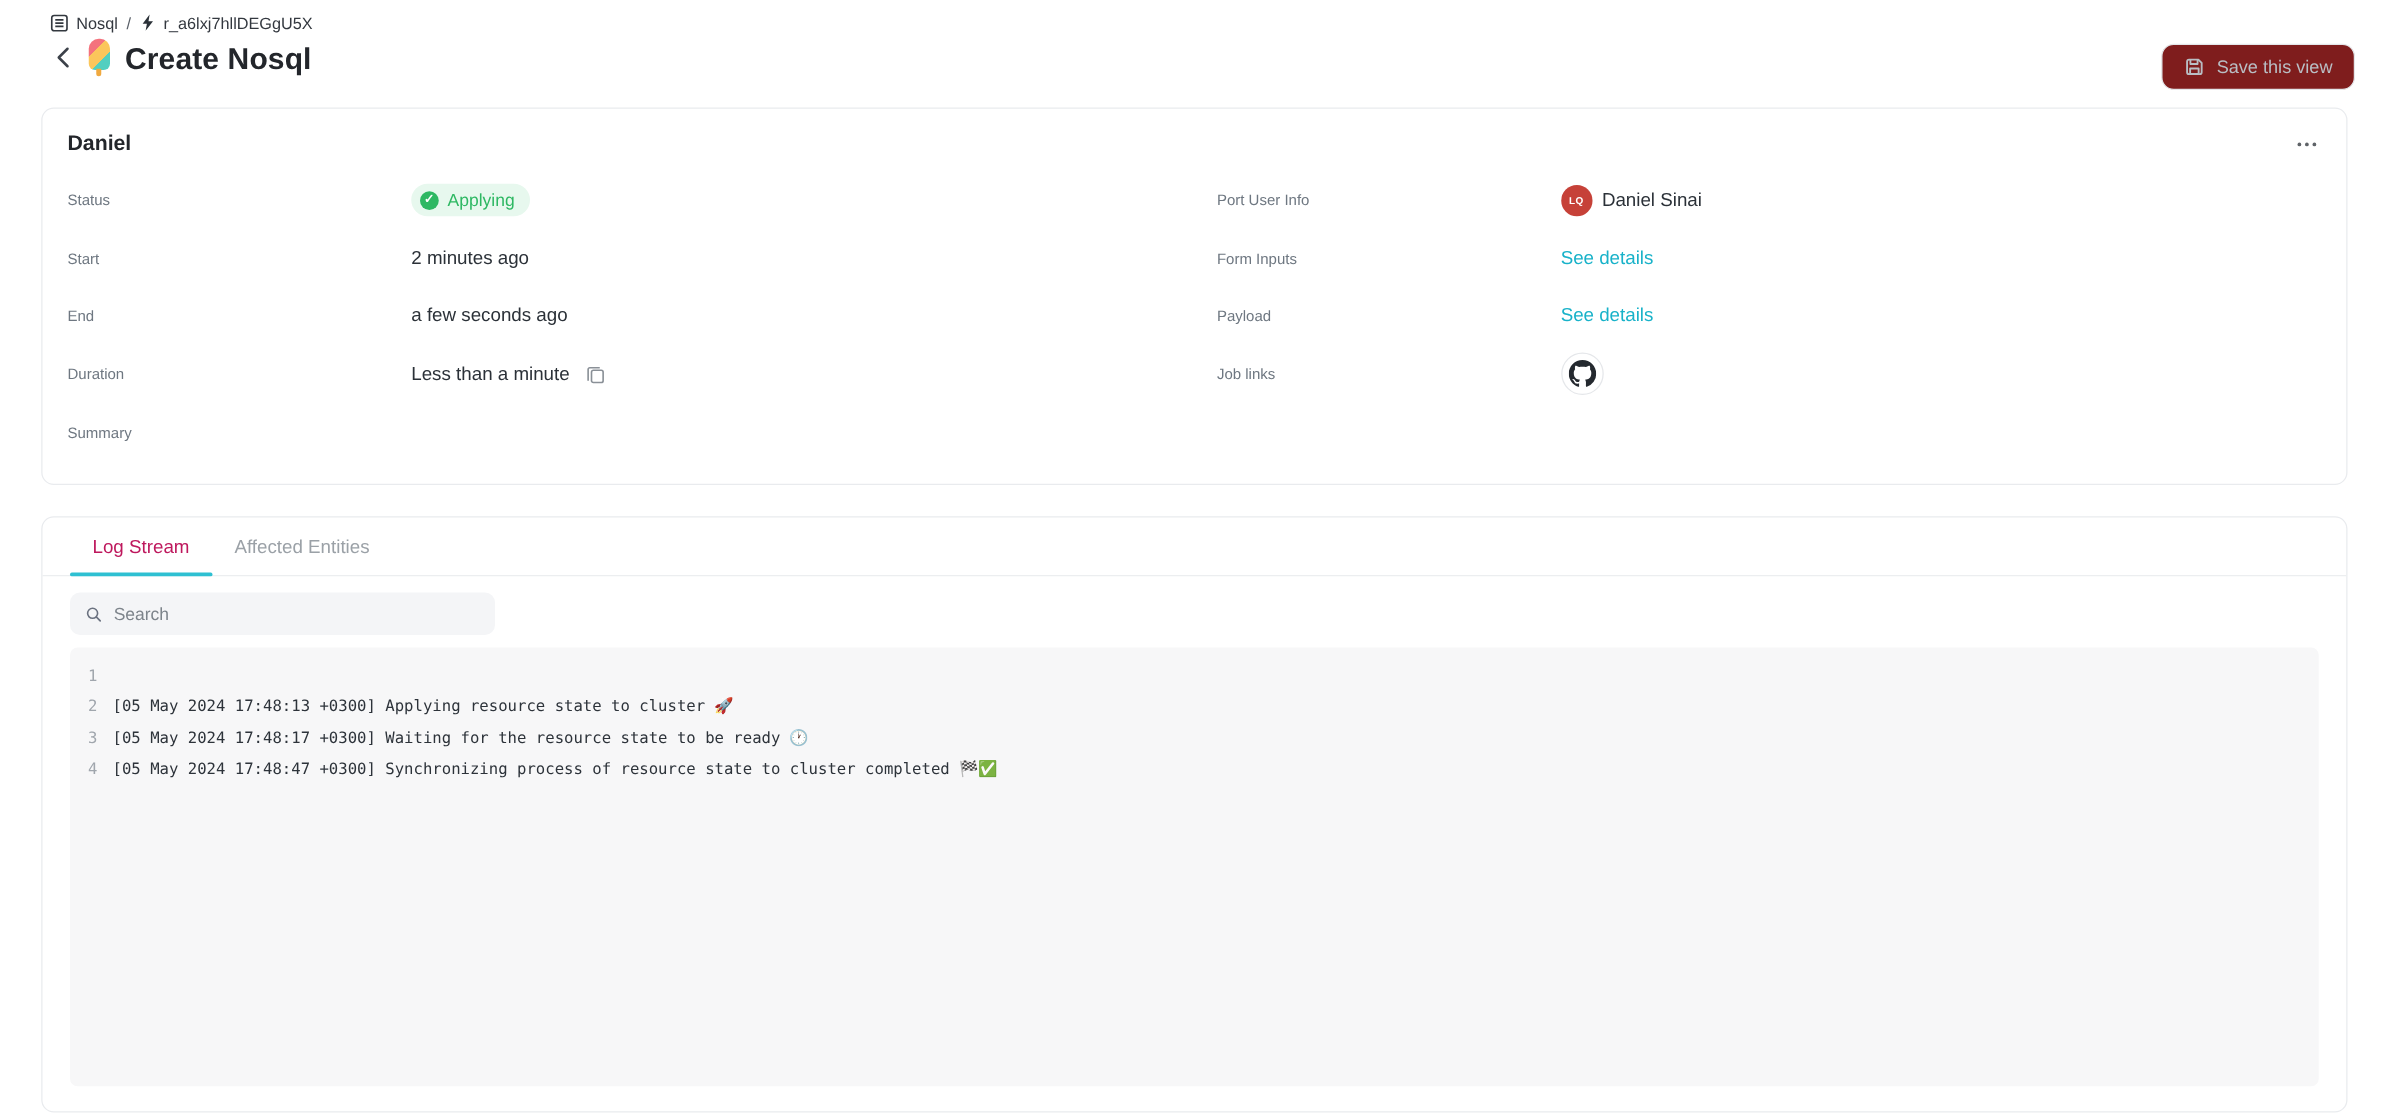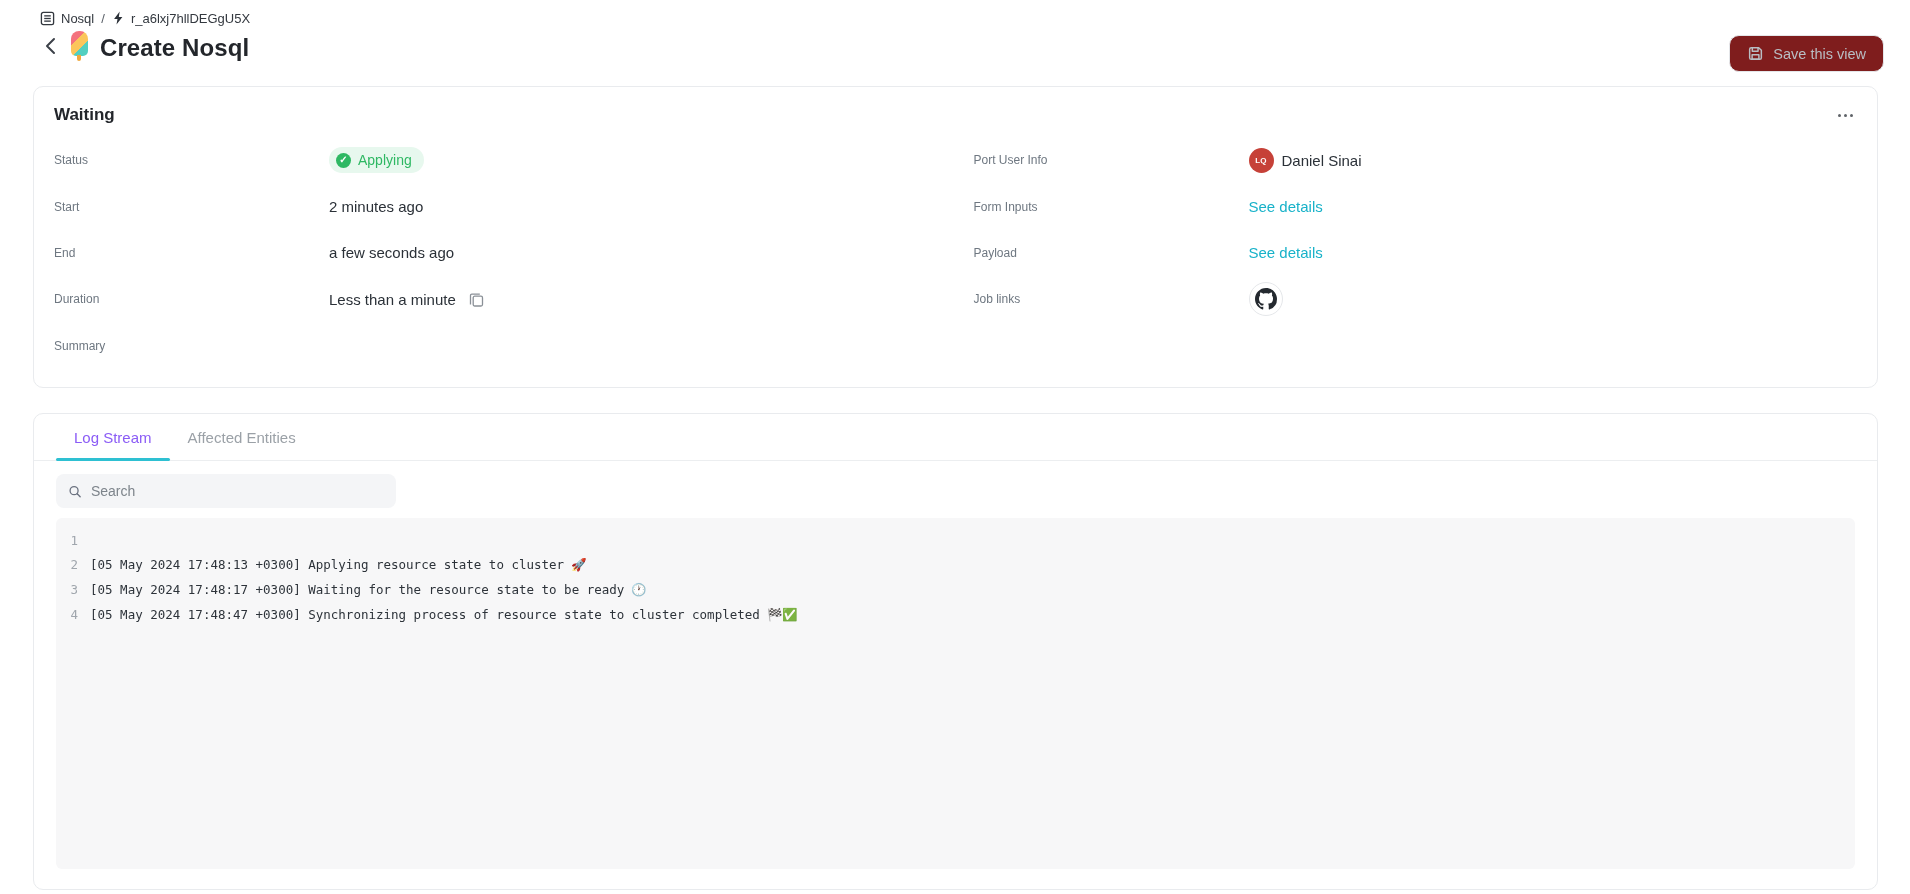--- a/index.html
+++ b/index.html
@@ -44,21 +44,21 @@
   .copy-btn { display: inline-flex; margin-left: 4px; cursor: pointer; }
   .link { color: #18b2c9; font-size: 15px; font-weight: 500; text-decoration: none; cursor: pointer; }
   .avatar { width: 25px; height: 25px; border-radius: 50%; background: #c64138; color: #fff; font-size: 8px; font-weight: 700;
     display: inline-flex; align-items: center; justify-content: center; letter-spacing: .3px; }
   .gh-circle { width: 34px; height: 34px; border-radius: 50%; border: 1px solid #e5e7ea; display: inline-flex; align-items: center; justify-content: center; cursor: pointer; background: #fff; }
 
   
   .stream-card { top: 413px; height: 477px; padding: 0; }
   .tabs-row { height: 47px; border-bottom: 1px solid #eceef0; display: flex; align-items: stretch; padding-left: 22px; }
   .tab { display: flex; align-items: center; padding: 0 18px; font-size: 15px; color: #9ba1a7; cursor: pointer; position: relative; }
-  .tab.active { color: #8b5cf6; font-weight: 500; }
+  .tab.active { color: #be185d; font-weight: 500; }
   .tab.active::after { content: ""; position: absolute; left: 0; right: 0; bottom: -1px; height: 3px; background: #2ec0d2; border-radius: 2px; }
 
   .search-box { margin: 13px 0 0 22px; width: 340px; height: 34px; background: #f4f5f7; border-radius: 8px;
     display: flex; align-items: center; gap: 9px; padding: 0 12px; }
   .search-box input { border: none; outline: none; background: transparent; font-size: 14px; color: #30363d; width: 100%; font-family: "Liberation Sans", sans-serif; }
   .search-box input::placeholder { color: #7d848b; }
 
   .log-panel { margin: 10px 22px 0 22px; height: 351px; background: #f7f7f8; border-radius: 6px; padding-top: 10px; overflow: hidden; }
   .log-line { display: flex; align-items: center; height: 24.6px; font-family: "DejaVu Sans Mono", monospace; font-size: 12.5px; }
   .log-num { flex: 0 0 34px; text-align: right; padding-right: 12px; color: #a0a6ad; }
@@ -105,21 +105,21 @@
         <path d="M2.5 4a1.5 1.5 0 0 1 1.5-1.5h7l2.5 2.5v7a1.5 1.5 0 0 1-1.5 1.5H4a1.5 1.5 0 0 1-1.5-1.5V4z"></path>
         <path d="M5 2.8v3.0h5.4V2.8"></path>
         <rect x="4.8" y="9.2" width="6.4" height="4.2"></rect>
       </svg>
       <span>Save this view</span>
     </button>
   </div>
 
   <section class="card details-card">
     <div class="details-head">
-      <h2 class="details-title">Waiting</h2>
+      <h2 class="details-title">Daniel</h2>
       <span class="ellipsis-btn">
           <i></i>
           <i></i>
           <i></i>
         </span>
     </div>
     <div class="details-body">
 
       <div class="dcol">
         <div class="drow">

